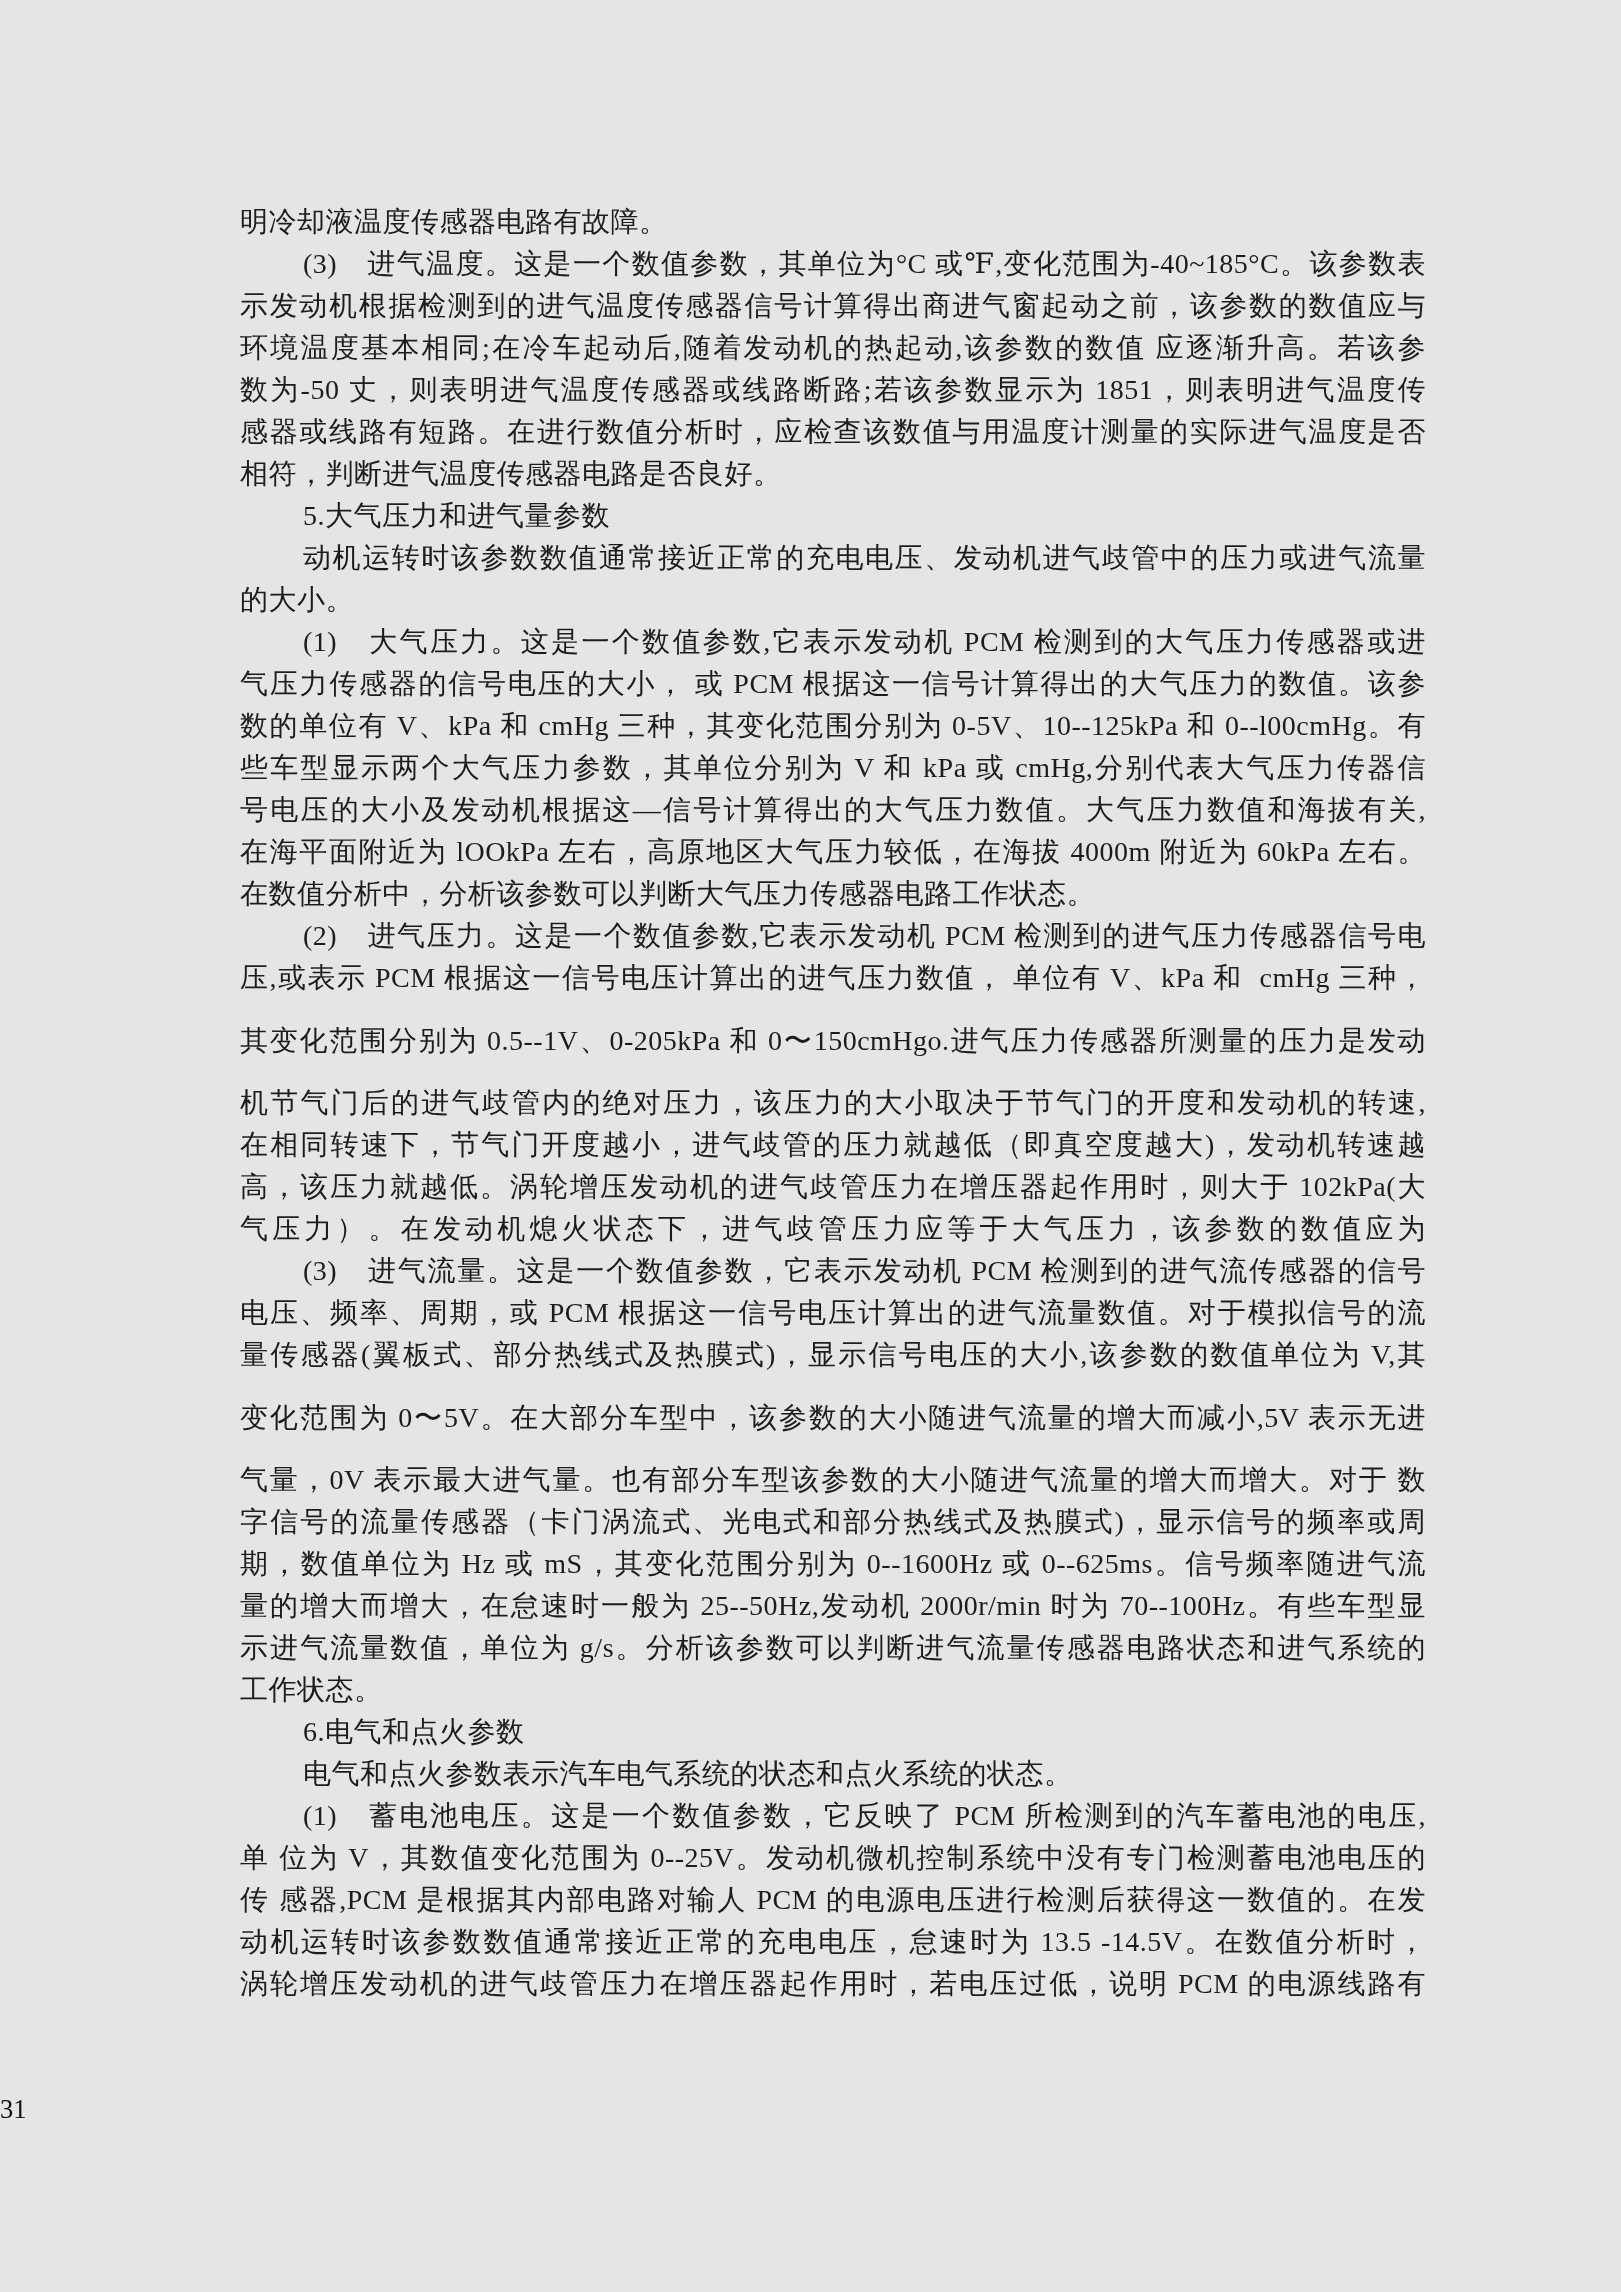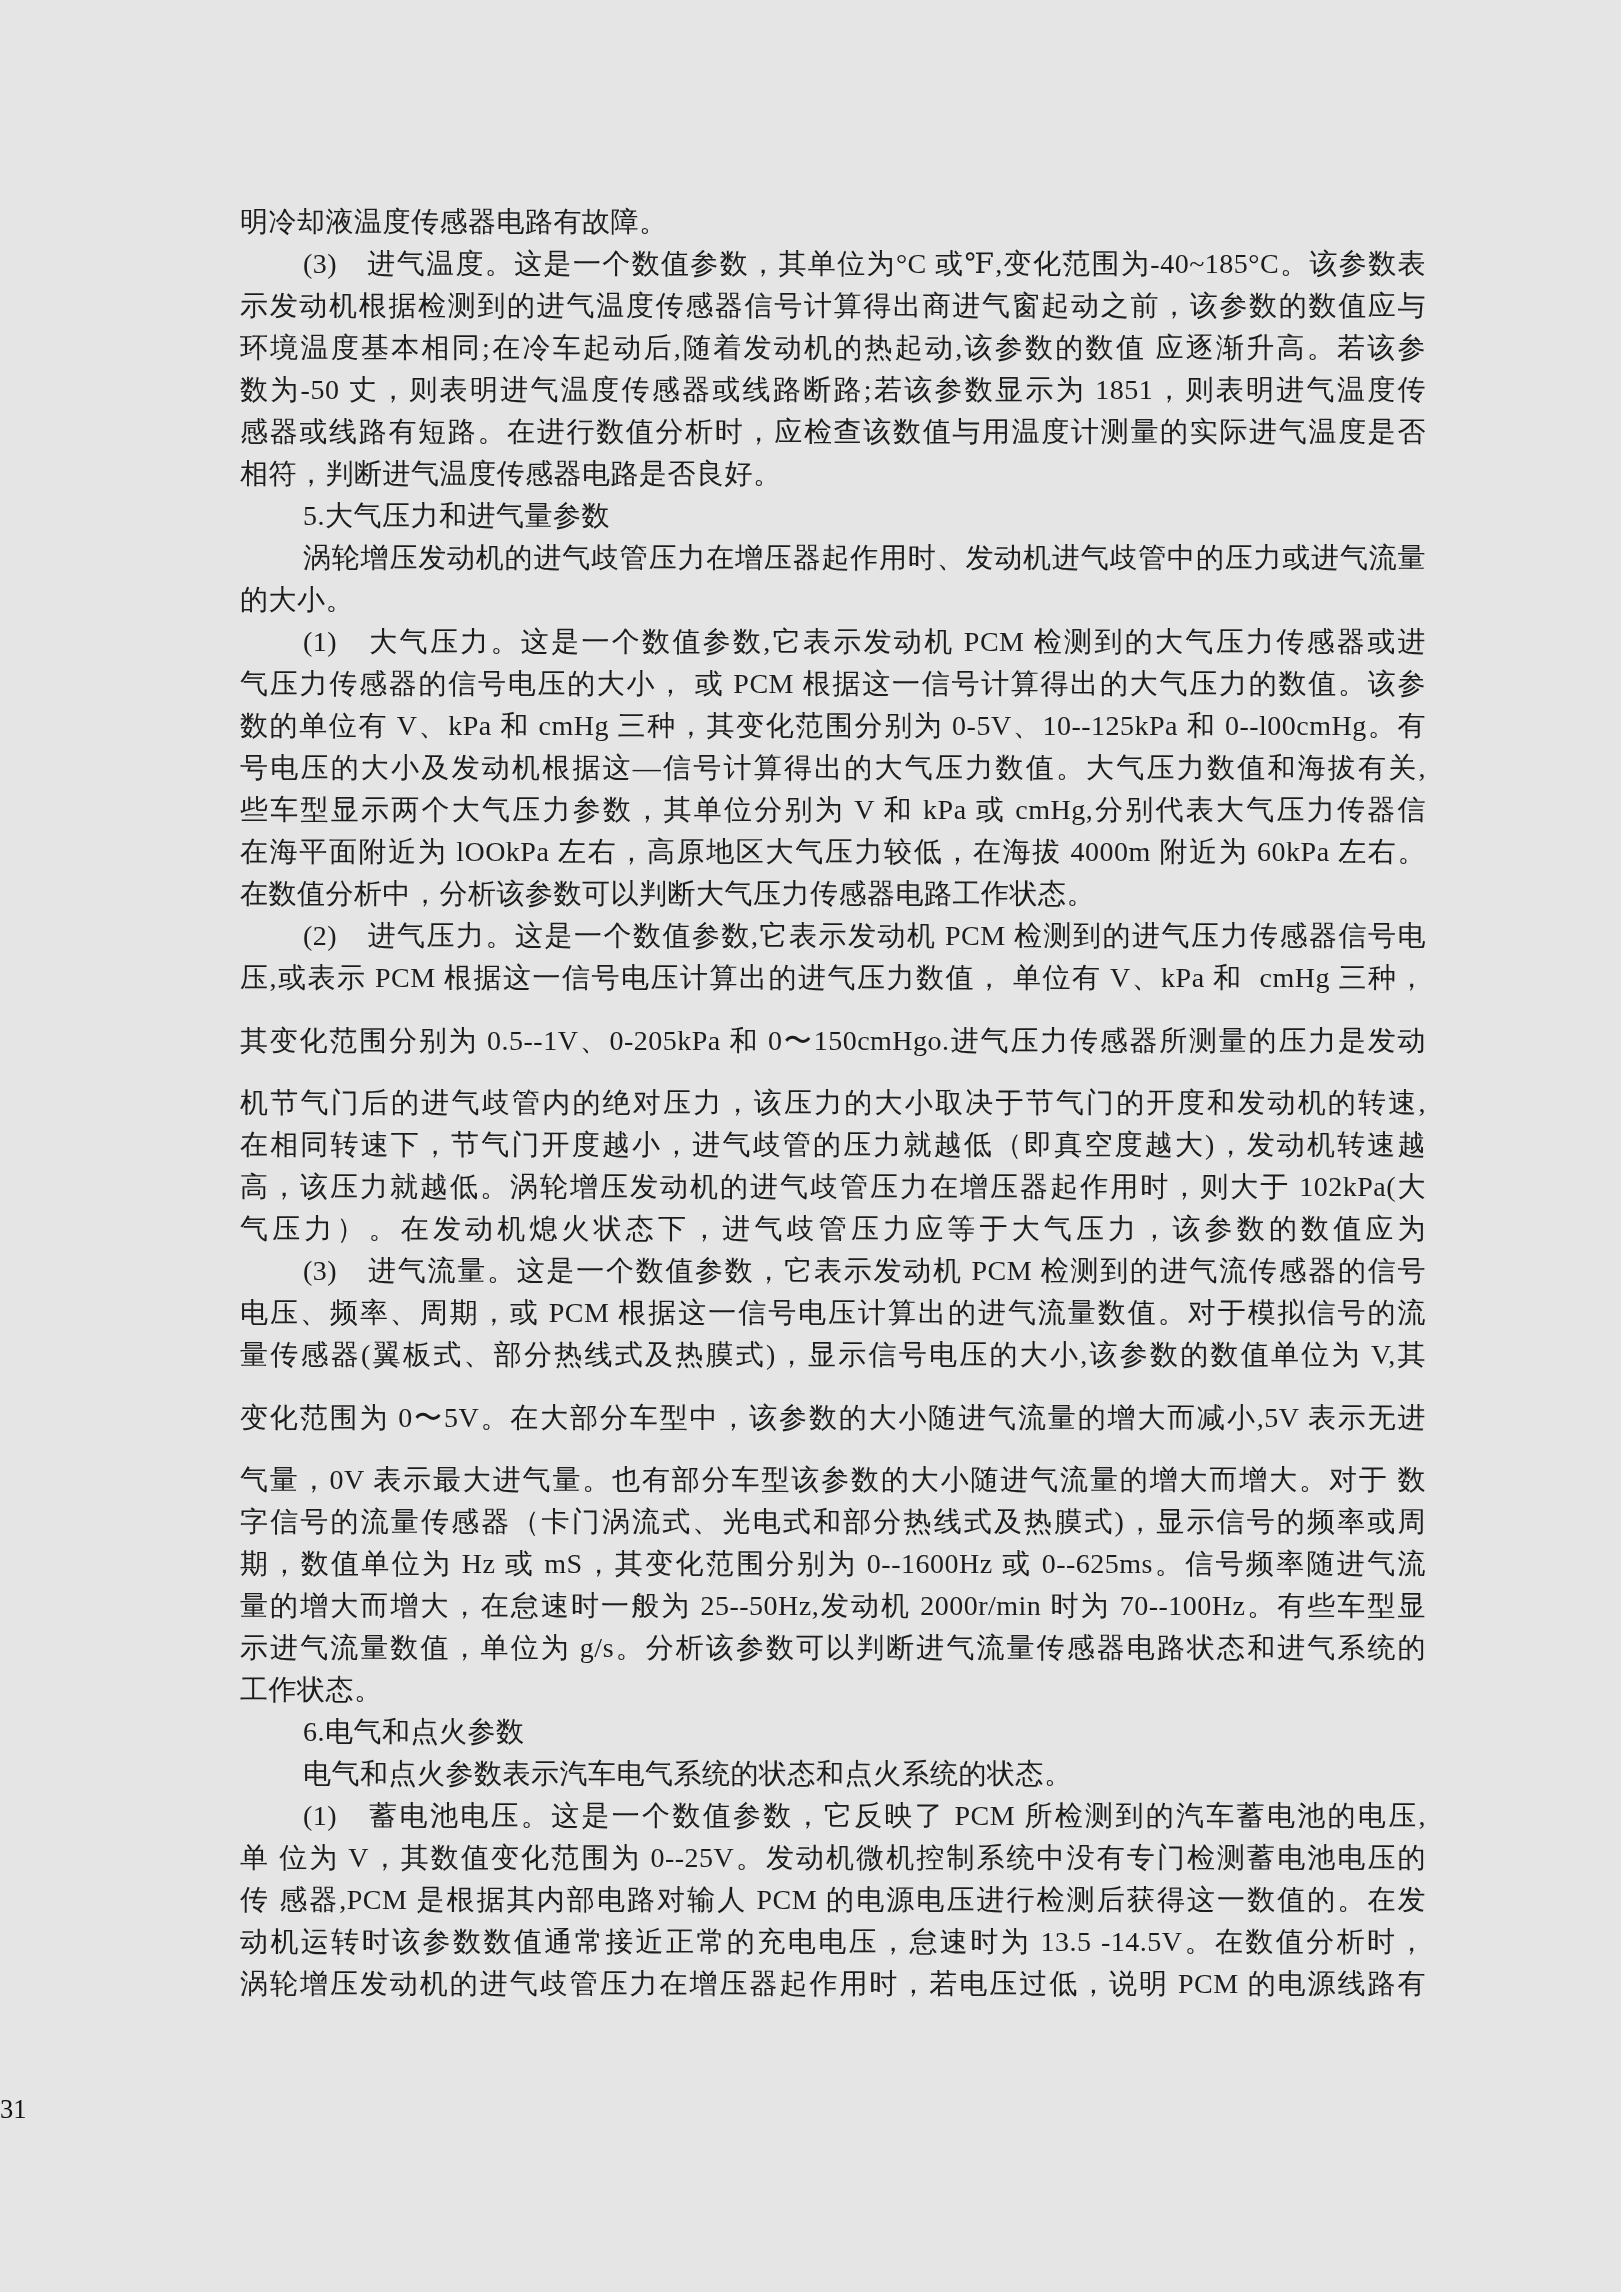--- a/index.html
+++ b/index.html
@@ -57,27 +57,27 @@
 <div class="page">
   <div class="text-block">
       <div class="ln">明冷却液温度传感器电路有故障。</div>
       <div class="ln ind just">(3)　进气温度。这是一个数值参数，其单位为°C 或℉,变化范围为-40~185°C。该参数表</div>
       <div class="ln just">示发动机根据检测到的进气温度传感器信号计算得出商进气窗起动之前，该参数的数值应与</div>
       <div class="ln just">环境温度基本相同;在冷车起动后,随着发动机的热起动,该参数的数值 应逐渐升高。若该参</div>
       <div class="ln just">数为-50 丈，则表明进气温度传感器或线路断路;若该参数显示为 1851，则表明进气温度传</div>
       <div class="ln just">感器或线路有短路。在进行数值分析时，应检查该数值与用温度计测量的实际进气温度是否</div>
       <div class="ln">相符，判断进气温度传感器电路是否良好。</div>
       <div class="ln ind">5.大气压力和进气量参数</div>
-      <div class="ln ind just">涡轮增压发动机的进气歧管压力在增压器起作用时、发动机进气歧管中的压力或进气流量</div>
+      <div class="ln ind just">动机运转时该参数数值通常接近正常的充电电压、发动机进气歧管中的压力或进气流量</div>
       <div class="ln">的大小。</div>
       <div class="ln ind just">(1)　大气压力。这是一个数值参数,它表示发动机 PCM 检测到的大气压力传感器或进</div>
       <div class="ln just">气压力传感器的信号电压的大小， 或 PCM 根据这一信号计算得出的大气压力的数值。该参</div>
       <div class="ln just">数的单位有 V、kPa 和 cmHg 三种，其变化范围分别为 0-5V、10--125kPa 和 0--l00cmHg。有</div>
+      <div class="ln just">些车型显示两个大气压力参数，其单位分别为 V 和 kPa 或 cmHg,分别代表大气压力传器信</div>
       <div class="ln just">号电压的大小及发动机根据这—信号计算得出的大气压力数值。大气压力数值和海拔有关,</div>
-      <div class="ln just">些车型显示两个大气压力参数，其单位分别为 V 和 kPa 或 cmHg,分别代表大气压力传器信</div>
       <div class="ln just">在海平面附近为 lOOkPa 左右，高原地区大气压力较低，在海拔 4000m 附近为 60kPa 左右。</div>
       <div class="ln">在数值分析中，分析该参数可以判断大气压力传感器电路工作状态。</div>
       <div class="ln ind just">(2)　进气压力。这是一个数值参数,它表示发动机 PCM 检测到的进气压力传感器信号电</div>
       <div class="ln just">压,或表示 PCM 根据这一信号电压计算出的进气压力数值， 单位有 V、kPa 和  cmHg 三种，</div>
       <div class="ln just sp">其变化范围分别为 0.5--1V、0-205kPa 和 0〜150cmHgo.进气压力传感器所测量的压力是发动</div>
       <div class="ln just">机节气门后的进气歧管内的绝对压力，该压力的大小取决于节气门的开度和发动机的转速,</div>
       <div class="ln just">在相同转速下，节气门开度越小，进气歧管的压力就越低（即真空度越大)，发动机转速越</div>
       <div class="ln just">高，该压力就越低。涡轮增压发动机的进气歧管压力在增压器起作用时，则大于 102kPa(大</div>
       <div class="ln just">气压力）。在发动机熄火状态下，进气歧管压力应等于大气压力，该参数的数值应为</div>
       <div class="ln ind just">(3)　进气流量。这是一个数值参数，它表示发动机 PCM 检测到的进气流传感器的信号</div>

